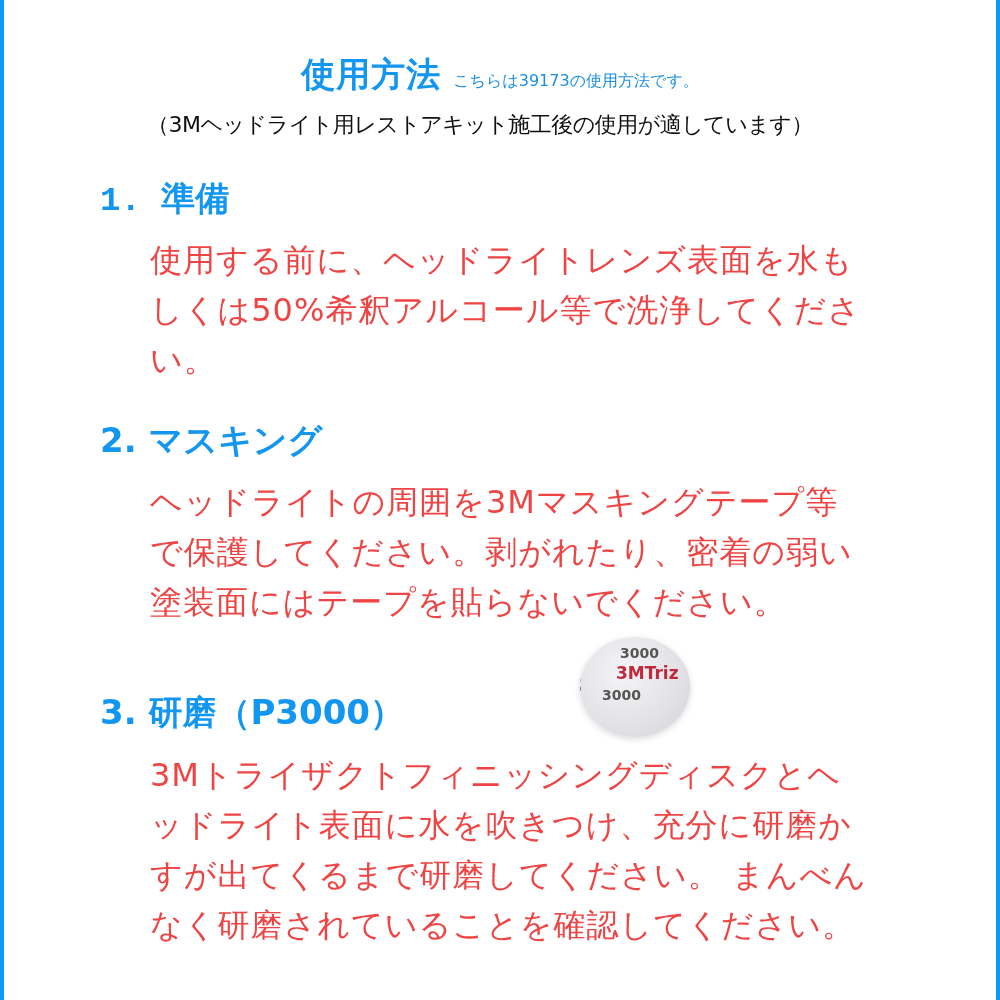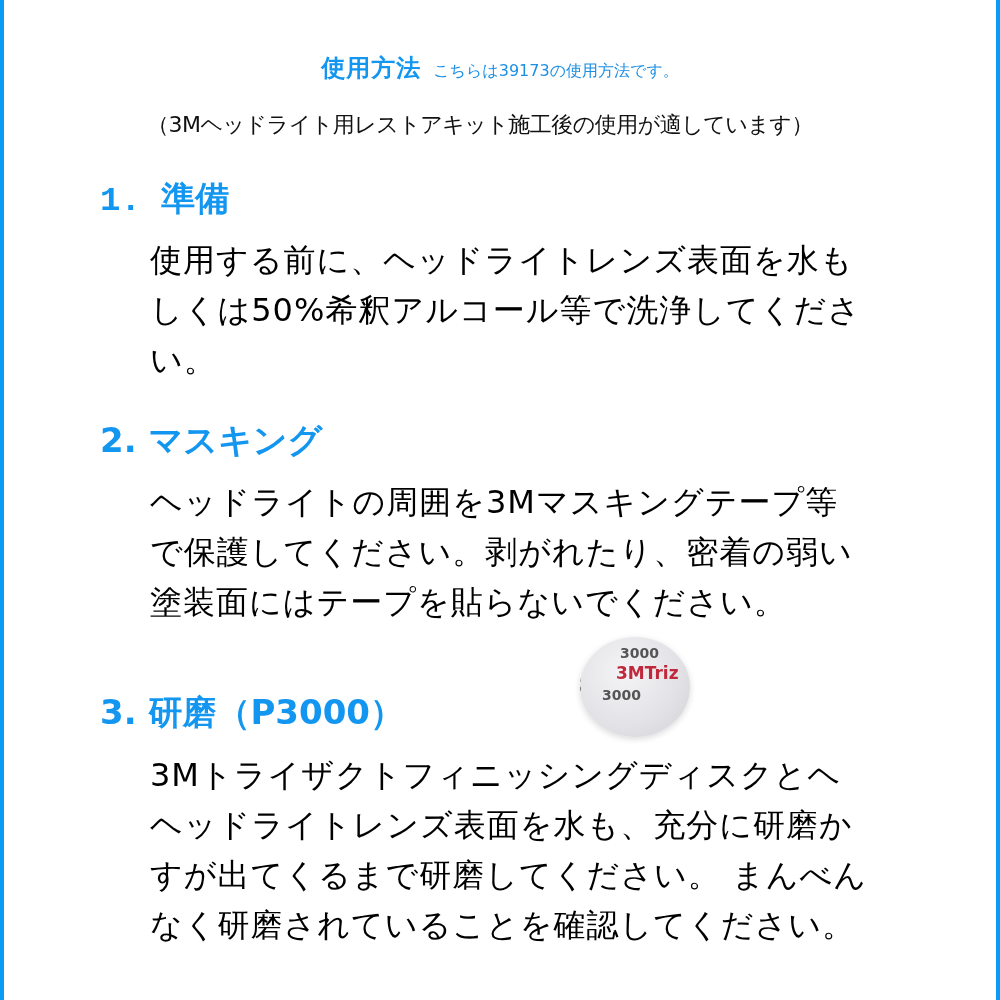--- a/index.html
+++ b/index.html
@@ -11,38 +11,38 @@
   }
   .edge { position: absolute; top: 0; bottom: 0; width: 4px; background: #0a9bf5; }
   .edge.left { left: 0; }
   .edge.right { right: 0; }
 
   .title-row {
     position: absolute; top: 52px; left: 0; width: 1000px;
     text-align: center; white-space: nowrap;
   }
   .title-main {
-    color: #1296f0; font-weight: bold; font-size: 24px; letter-spacing: 1px;
+    color: #1296f0; font-weight: bold; font-size: 34px; letter-spacing: 1px;
     vertical-align: baseline;
   }
   .title-sub {
     color: #1c8fe4; font-size: 16px; margin-left: 12px; vertical-align: baseline;
   }
   .subtitle {
     position: absolute; top: 110px; left: 0; width: 960px; text-align: center;
     font-size: 22px; color: #111; white-space: nowrap; letter-spacing: -0.5px;
   }
 
   .section-h {
     position: absolute; left: 100px;
     color: #1296f0; font-weight: bold; font-size: 34px; white-space: nowrap;
   }
   .section-body {
     position: absolute; left: 150px; width: 745px;
-    font-size: 32px; line-height: 50px; color: #000000; letter-spacing: 1px;
+    font-size: 32px; line-height: 50px; color: #ef4444; letter-spacing: 1px;
   }
   .section-body span { display: block; white-space: nowrap; }
 
   .disc {
     position: absolute; left: 580px; top: 637px; width: 110px; height: 100px;
     border-radius: 50%;
     background: radial-gradient(circle at 40% 35%, #f4f4f6 0%, #e2e2e6 60%, #cfcfd5 100%);
     box-shadow: 0 2px 6px rgba(0,0,0,0.15);
     overflow: hidden;
   }
@@ -81,16 +81,16 @@
   <div class="tv">3000</div>
   <div class="t1">3000</div>
   <div class="t2">3MTriz</div>
   <div class="t3">3000</div>
   <div class="t4">3MTriza</div>
 </div>
 
 <div class="section-h" style="top:690px;">3. 研磨（P3000）</div>
 <div class="section-body" style="top:750px;">
   <span>3Mトライザクトフィニッシングディスクとヘ</span>
-  <span>ヘッドライトレンズ表面を水も、充分に研磨か</span>
+  <span>ッドライト表面に水を吹きつけ、充分に研磨か</span>
   <span>すが出てくるまで研磨してください。 まんべん</span>
   <span>なく研磨されていることを確認してください。</span>
 </div>
 
 </body></html>

